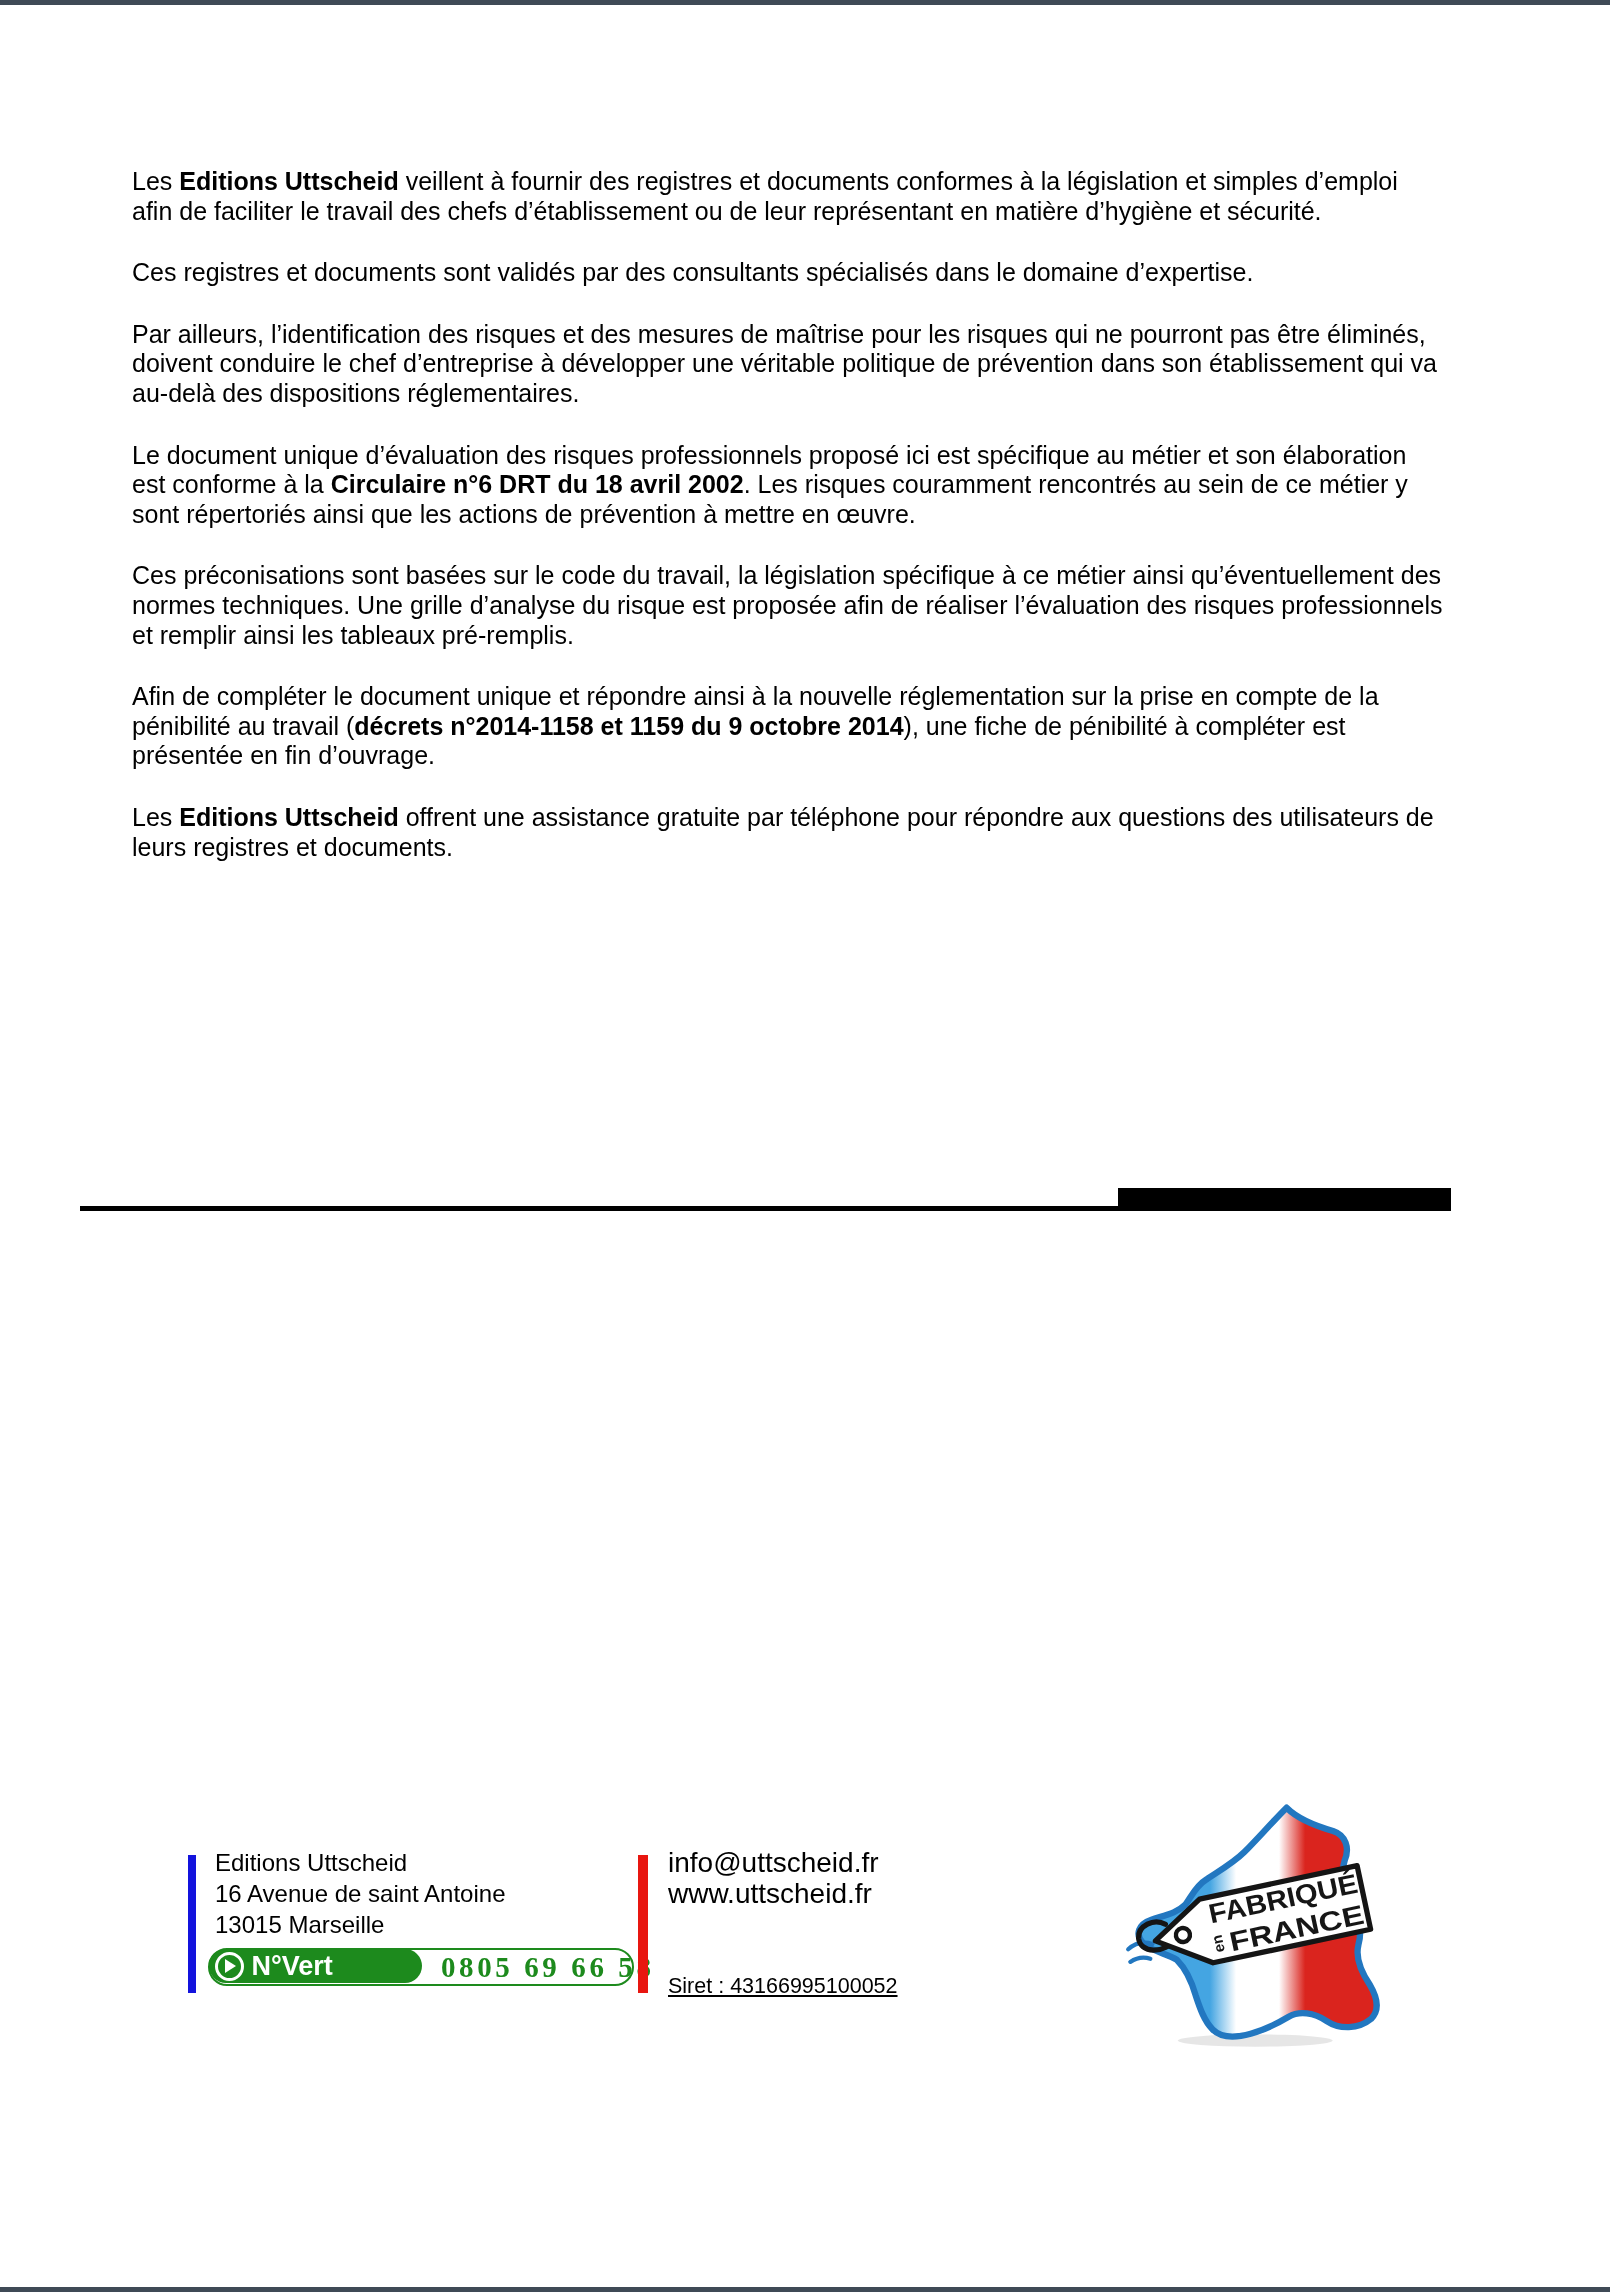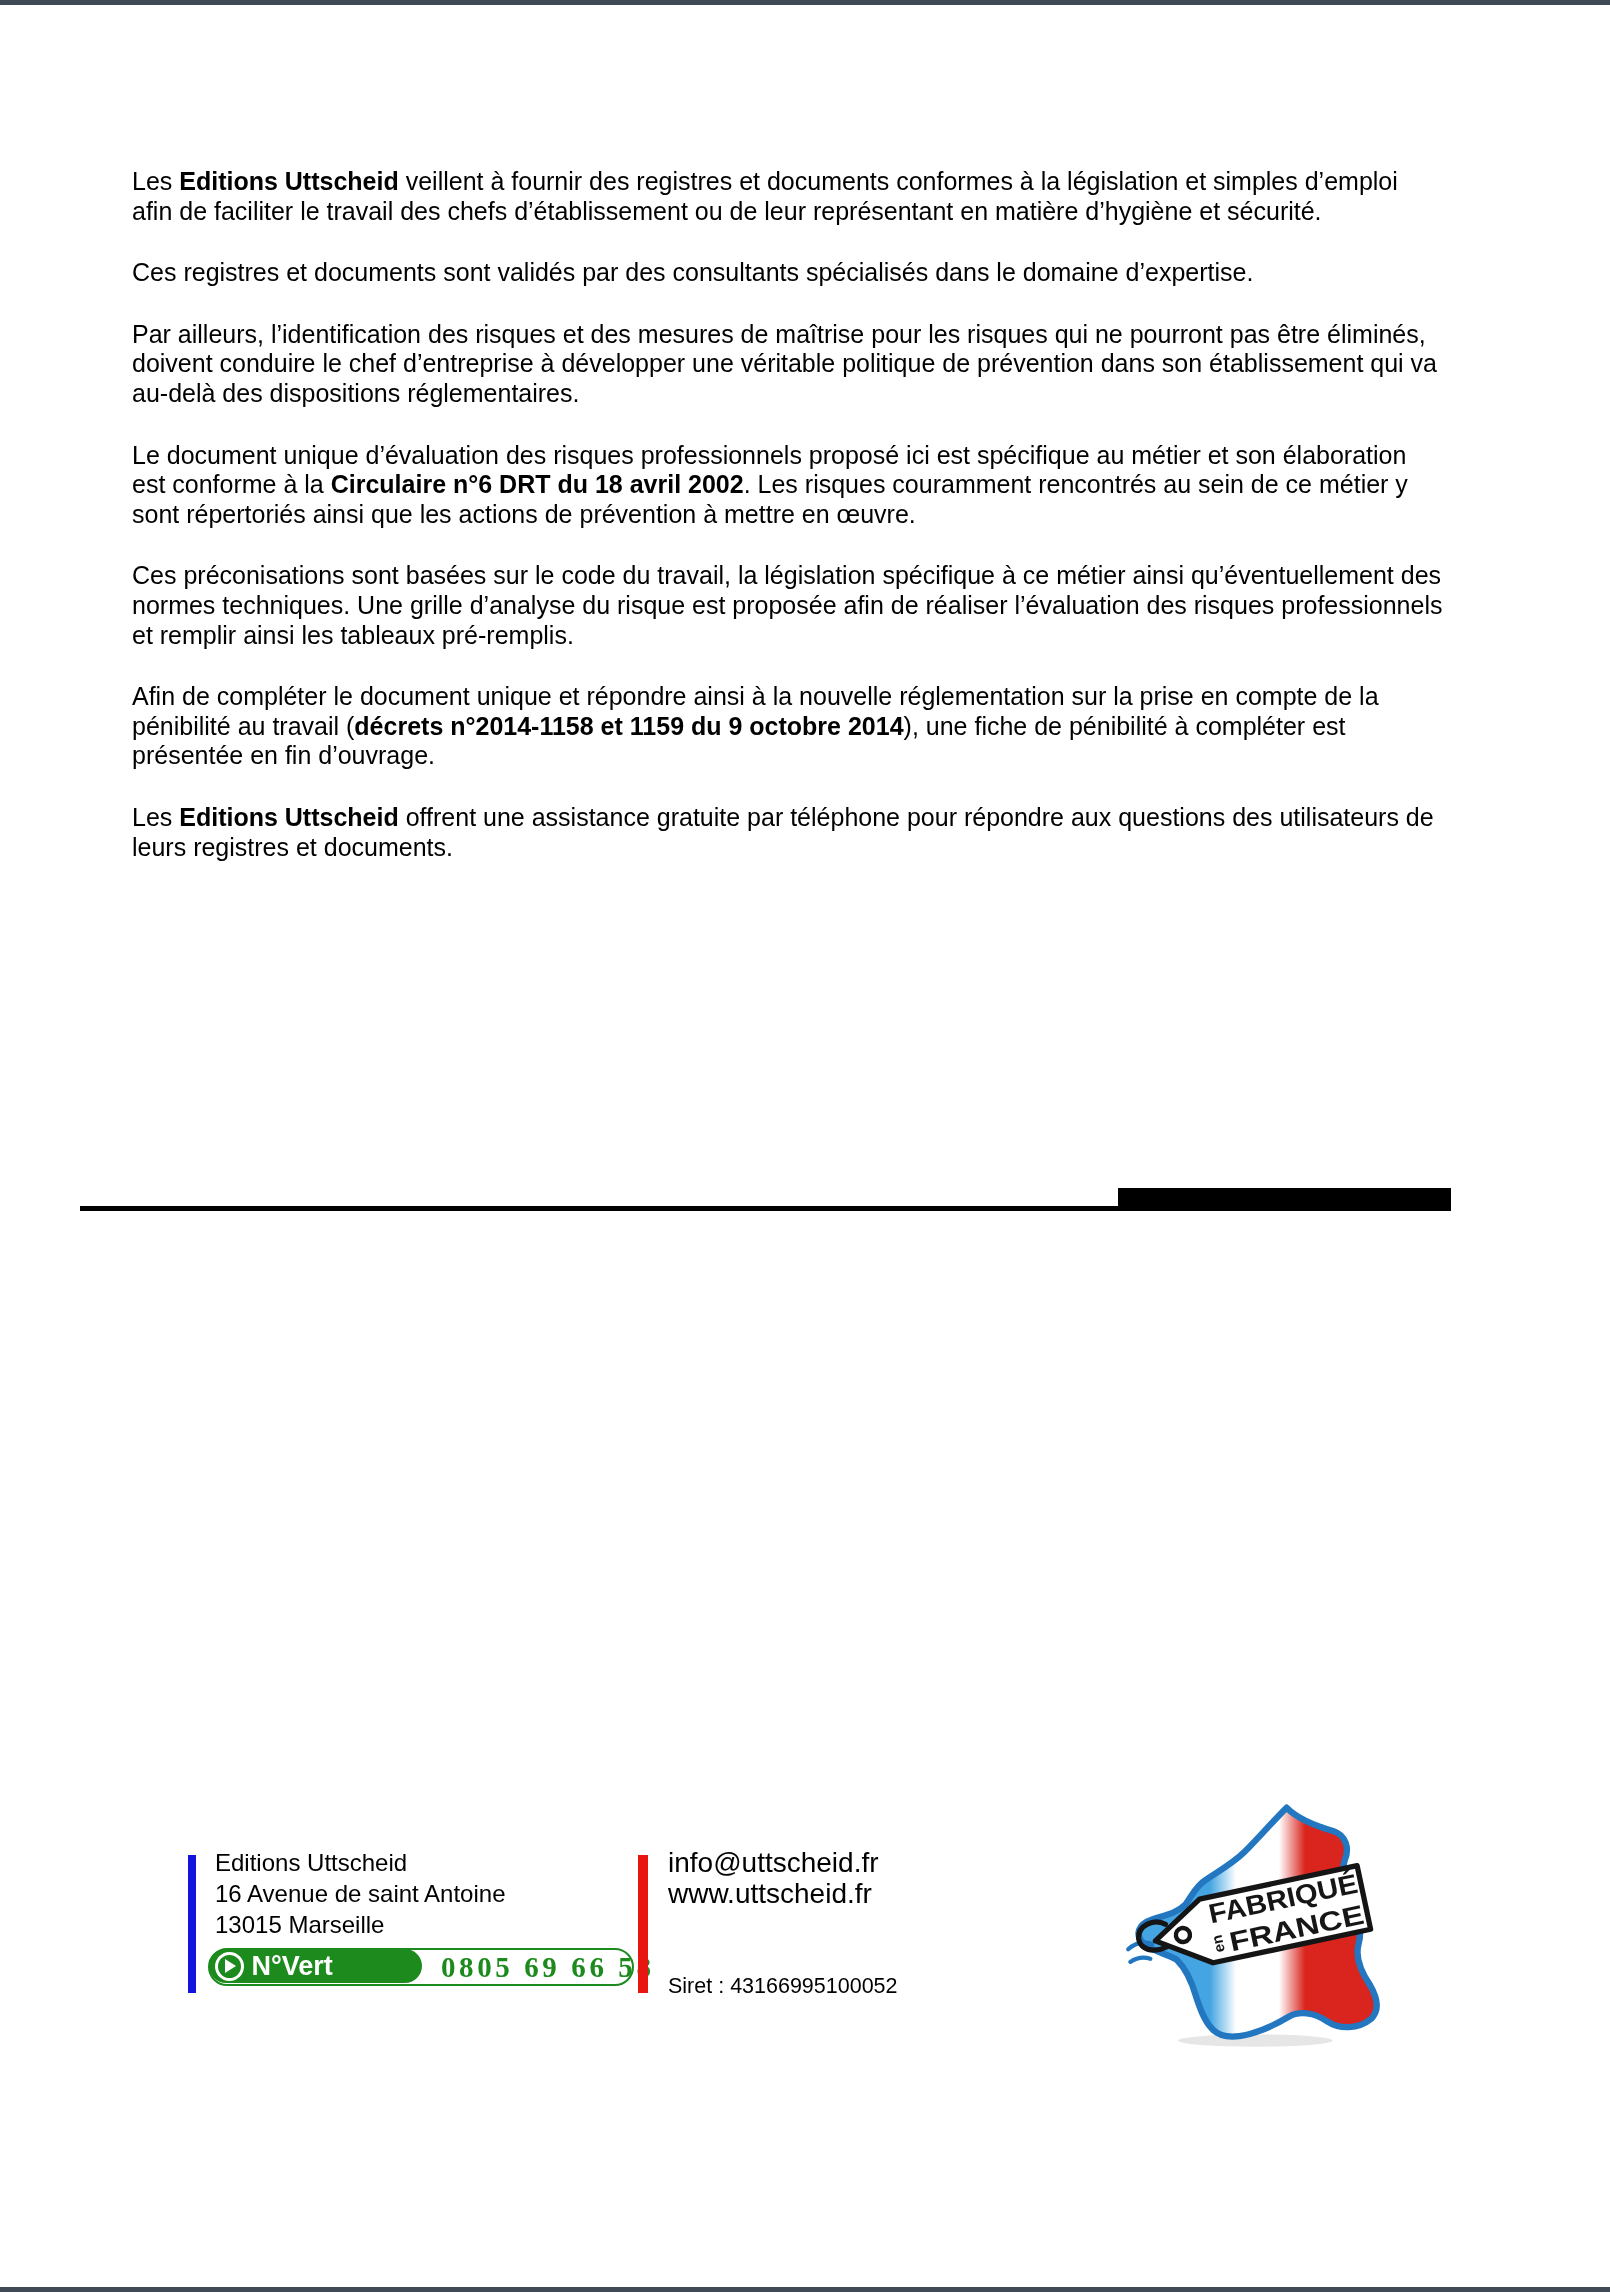--- a/index.html
+++ b/index.html
@@ -17,21 +17,21 @@
 
   .rule-thin{position:absolute;left:80px;top:1206px;width:1038px;height:4.5px;background:#000;}
   .rule-thick{position:absolute;left:1118px;top:1188px;width:333px;height:23px;background:#000;}
 
   .vbar{position:absolute;top:1855px;height:138px;}
   .vbar.blue{left:188px;width:8px;background:var(--bar-blue,#1313dd);}
   .vbar.red{left:638px;width:9.9px;background:var(--bar-red,#e81610);}
 
   .address{position:absolute;left:215px;top:1847px;font-size:24px;line-height:31px;}
   .contact{position:absolute;left:668px;top:1847px;font-size:28px;line-height:31px;}
-  .siret{position:absolute;left:668px;top:1974px;font-size:21.5px;}
+  .siret{position:absolute;left:668px;top:1974px;font-size:21.5px;text-decoration:underline;}
 
   .nvert{position:absolute;left:208px;top:1948px;width:426px;height:38px;box-sizing:border-box;
     background:#fff;border:2.7px solid var(--vert-green,#1d8a1d);border-radius:21.5px;}
   .nvert-left{position:absolute;left:-0.9px;top:-0.9px;width:213px;height:34px;
     background:var(--vert-green,#1d8a1d);border-radius:19.7px;display:flex;align-items:center;}
   .nvert-circle{width:23px;height:23px;margin-left:5.4px;border-radius:50%;
     background:var(--vert-green,#1d8a1d);border:3.6px solid #fff;
     display:flex;align-items:center;justify-content:center;flex:none;}
   .nvert-tri{width:0;height:0;border-left:11.6px solid #fff;border-top:7.2px solid transparent;
     border-bottom:7.2px solid transparent;margin-left:3.6px;}

